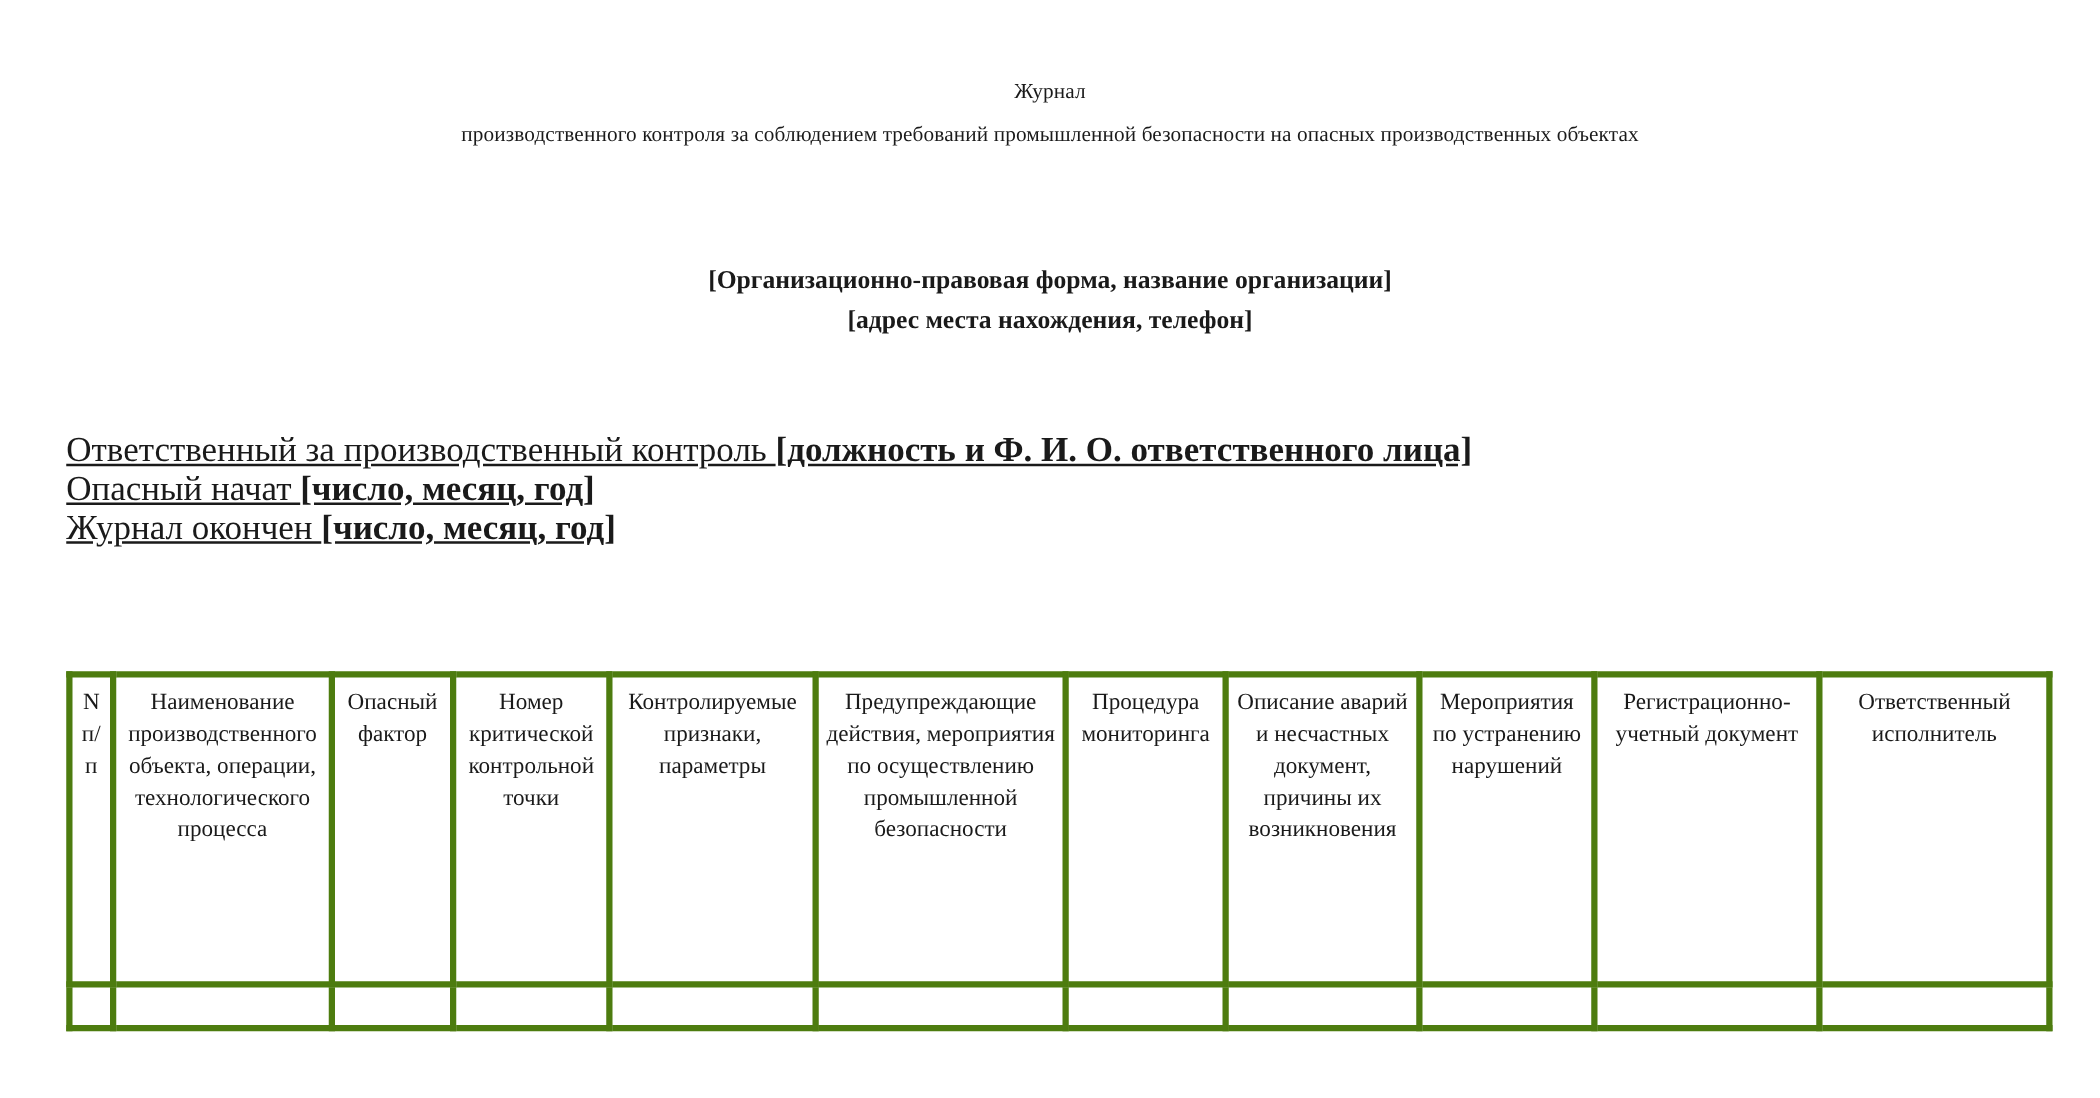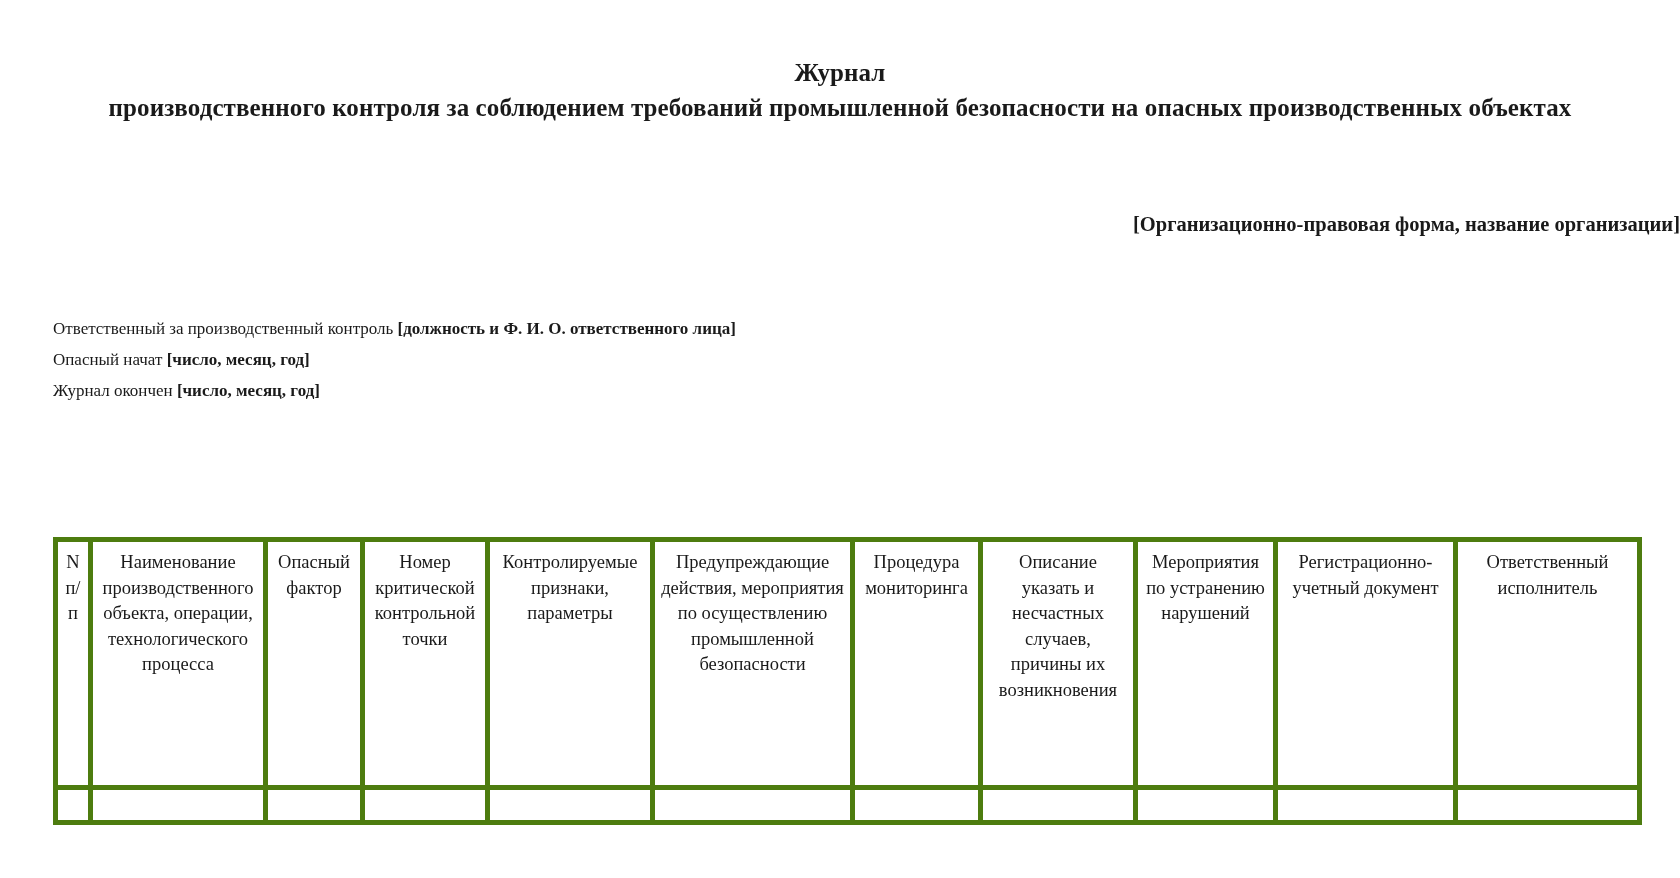--- a/index.html
+++ b/index.html
@@ -23,50 +23,51 @@
     height: 878px;
     box-sizing: border-box;
   }
 
   
   .title-block {
     padding-top: 55px;
     text-align: center;
   }
   .title-line {
-    font-weight: bold;
-    font-size: 25px;
+    font-weight: normal;
+    font-size: 17px;
     line-height: 35px;
     letter-spacing: 0.1px;
   }
   .title-line-1 { }
   .title-line-2 {
     padding: 0 60px;
   }
 
   
   .org-block {
-    text-align: right;
+    text-align: center;
     margin-top: 83px;
   }
   .org-line {
     font-weight: bold;
     font-size: 20.5px;
     line-height: 32px;
   }
 
   
   .meta-block {
     margin-top: 73px;
     padding-left: 53px;
   }
   .meta-line {
-    font-size: 17px;
+    font-size: 28px;
     line-height: 31px;
     white-space: nowrap;
+    text-decoration: underline;
   }
   .meta-line .bold {
     font-weight: bold;
   }
 
   
   .table-wrap {
     position: absolute;
     left: 53px;
     top: 537px;
@@ -111,20 +112,21 @@
 
 <div class="page">
 
   <div class="title-block">
     <div class="title-line title-line-1">Журнал</div>
     <div class="title-line title-line-2">производственного контроля за соблюдением требований промышленной безопасности на опасных производственных объектах</div>
   </div>
 
   <div class="org-block">
     <div class="org-line">[Организационно-правовая форма, название организации]</div>
+    <div class="org-line">[адрес места нахождения, телефон]</div>
   </div>
 
   <div class="meta-block">
     <div class="meta-line">
       <span>Ответственный за производственный контроль </span><span class="bold">[должность и Ф. И. О. ответственного лица]</span>
     </div>
     <div class="meta-line">
       <span>Опасный начат </span><span class="bold">[число, месяц, год]</span>
     </div>
     <div class="meta-line">
@@ -149,21 +151,21 @@
       </colgroup>
       <thead>
         <tr>
           <th class="hdr-num">N п/п</th>
           <th>Наименование производственного объекта, операции, технологического процесса</th>
           <th>Опасный фактор</th>
           <th>Номер критической контрольной точки</th>
           <th>Контролируемые признаки, параметры</th>
           <th>Предупреждающие действия, мероприятия по осуществлению промышленной безопасности</th>
           <th>Процедура мониторинга</th>
-          <th>Описание указать и несчастных случаев, причины их возникновения</th>
+          <th>Описание аварий и несчастных документ, причины их возникновения</th>
           <th>Мероприятия по устранению нарушений</th>
           <th>Регистрационно-учетный документ</th>
           <th>Ответственный исполнитель</th>
         </tr>
       </thead>
       <tbody>
         <tr>
           <td></td>
           <td></td>
           <td></td>

